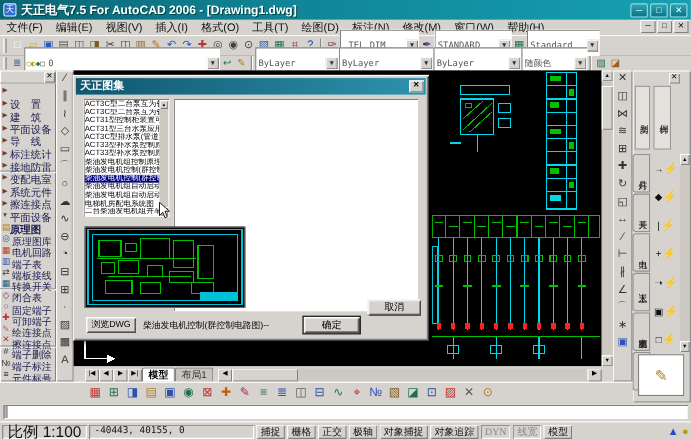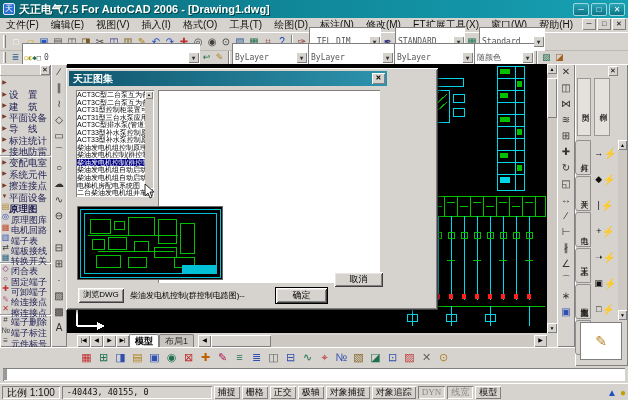--- a/index.html
+++ b/index.html
@@ -105,30 +105,30 @@
   .bicon { width:17px; height:15px; font-size:11px; line-height:15px; text-align:center; }
   
   #cmd { left:0; top:366px; width:628px; height:17px; background:#d6d3ce; padding:2px 3px; }
   #cmd-inner { width:100%; height:100%; background:#fff;
     box-shadow:inset 1px 1px 0 #808080, inset -1px -1px 0 #fff;
     font-size:9px; font-family:"DejaVu Sans Mono", monospace; padding-left:8px; color:#000; }
   #cmd-grip { position:absolute; left:3px; top:3px; width:4px; height:11px;
     border-left:2px solid #999; border-right:2px solid #999; }
   #status { left:0; top:383px; width:628px; height:17px; background:#d6d3ce;
     border-top:1px solid #fff; display:flex; align-items:center; gap:2px; padding:0 2px; }
-  .spanel { height:13px; font-size:10px; line-height:13px; padding:0 5px; color:#111;
+  .spanel { height:13px; font-size:14px; line-height:13px; padding:0 5px; color:#111;
     box-shadow:inset 1px 1px 0 #808080, inset -1px -1px 0 #fff; white-space:nowrap; }
   #coords { width:150px; font-family:"DejaVu Sans Mono", monospace; font-size:8.5px; }
   .toggle { height:13px; font-size:9px; line-height:13px; padding:0 4px; white-space:nowrap;
     background:#d6d3ce; box-shadow:inset 1px 1px 0 #fff, inset -1px -1px 0 #808080; color:#111;font-family:Liberation Serif, serif; }
   .toggle.pressed { box-shadow:inset 1px 1px 0 #808080, inset -1px -1px 0 #fff; color:#888; }
   #tray { margin-left:auto; display:flex; gap:3px; align-items:center; }
   .tray-ic { font-size:10px; }
   
-  #dialog { left:66px; top:68px; width:372px; height:242px; background:#d6d3ce;
+  #dialog { left:66px; top:68px; width:324px; height:242px; background:#d6d3ce;
     box-shadow:inset 1px 1px 0 #fff, inset -1px -1px 0 #404040,
                inset 2px 2px 0 #d6d3ce, inset -2px -2px 0 #808080,
                2px 2px 4px rgba(0,0,0,.5); z-index:50; }
   #dlg-title { position:absolute; left:3px; top:3px; width:318px; height:15px;
     background:linear-gradient(90deg,#10566e,#2d93ad); color:#fff; font-size:10px;
     font-weight:bold; line-height:15px; padding-left:4px; }
   #dlg-close { position:absolute; right:2px; top:2px; width:13px; height:11px; font-size:7px;
     line-height:10px; text-align:center; background:#d6d3ce; color:#000;
     box-shadow:inset 1px 1px 0 #fff, inset -1px -1px 0 #808080; }
   #dlg-list { position:absolute; left:10px; top:22px; width:78px; height:107px; background:#fff;
@@ -172,21 +172,20 @@
 
   <div class="menu-item">文件(F)</div>
       <div class="menu-item">编辑(E)</div>
       <div class="menu-item">视图(V)</div>
       <div class="menu-item">插入(I)</div>
       <div class="menu-item">格式(O)</div>
       <div class="menu-item">工具(T)</div>
       <div class="menu-item">绘图(D)</div>
       <div class="menu-item">标注(N)</div>
       <div class="menu-item">修改(M)</div>
-      <div class="menu-item">ET扩展工具(X)</div>
       <div class="menu-item">窗口(W)</div>
       <div class="menu-item">帮助(H)</div>
     </div>
   <div class="mdi">
 
   <div class="mdibtn">─</div>
       <div class="mdibtn">□</div>
       <div class="mdibtn">✕</div>
     </div>
 </div>

